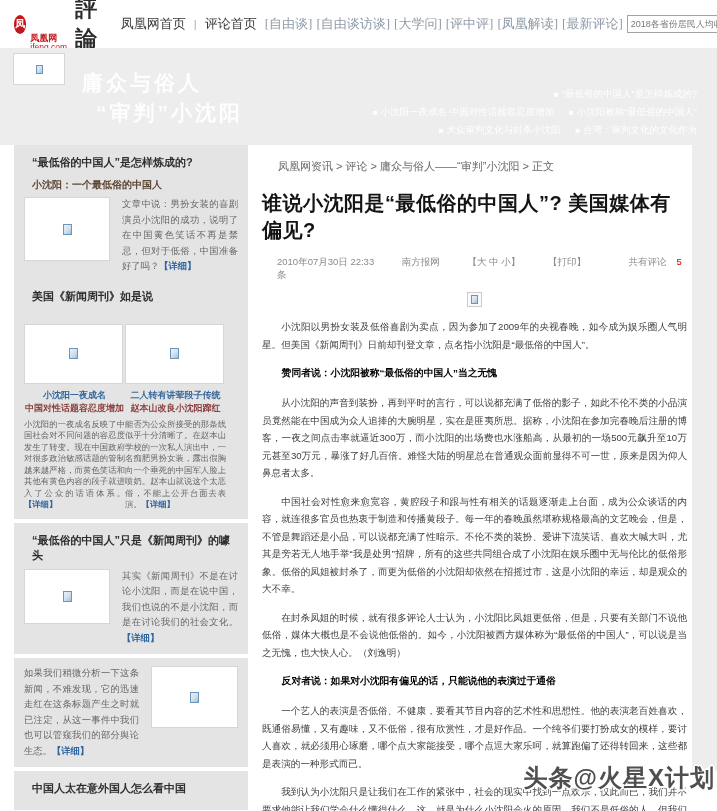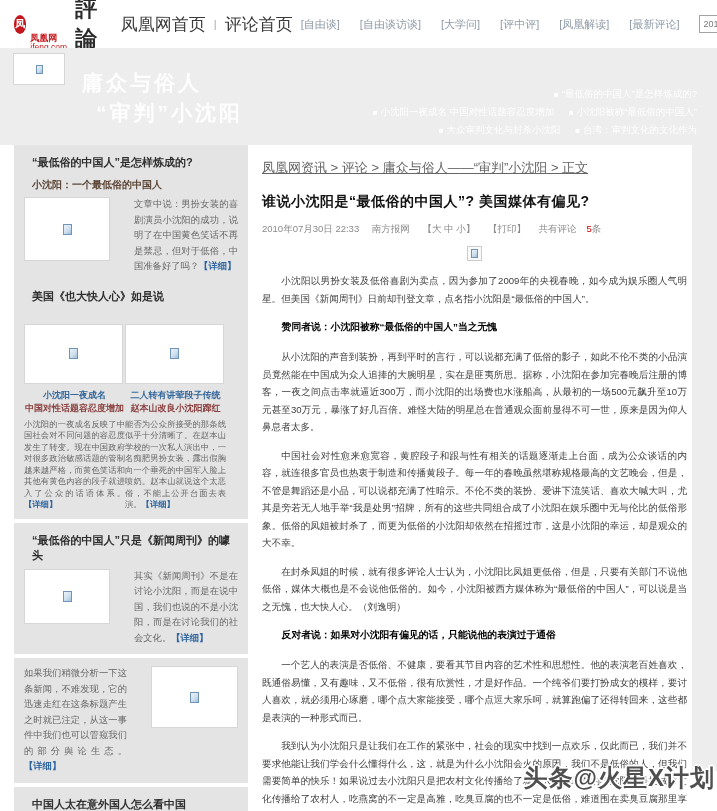--- a/index.html
+++ b/index.html
@@ -11,23 +11,23 @@
   
   .header { height:48px; display:flex; align-items:center; padding:0 14px; background:#fff; }
   .logo-wrap { display:flex; align-items:center; }
   .logo-circ { width:19px; height:19px; border-radius:50%; background:#c4171c; color:#fff;
     font-size:10px; display:flex; align-items:center; justify-content:center; font-weight:bold; }
   .logo-stack { margin-left:4px; line-height:9px; }
   .logo-brand { font-size:9px; font-weight:bold; color:#c4171c; display:block;margin-top:37px; }
   .logo-domain { font-size:8.5px; color:#c4171c; display:block; }
   .logo-section { font-size:22px; font-weight:bold; color:#2b2b2b; margin-left:8px; letter-spacing:1px; }
   .nav { margin-left:16px; display:flex; align-items:center; white-space:nowrap; }
-  .nav-main { font-size:17px; color:#3a3a3a; margin-right:8px; text-decoration:none; cursor:pointer; }
+  .nav-main { font-size:13px; color:#3a3a3a; margin-right:8px; text-decoration:none; cursor:pointer; }
   .nav-sep { color:#aaa; font-size:11px; margin-right:8px; }
-  .nav-sub { font-size:11px; color:#8e9aa6; margin-right:20px; text-decoration:none; cursor:pointer; }
+  .nav-sub { font-size:13px; color:#8e9aa6; margin-right:4px; text-decoration:none; cursor:pointer;font-family:Liberation Serif, serif; }
   .search { margin-left:auto; display:flex; align-items:center; }
   .search-input { width:98px; height:18px; border:1px solid #a3a3a3; font-size:9px; color:#777;
     padding:0 3px; overflow:hidden; font-family:inherit; }
   .scope { height:18px; border:1px solid #a3a3a3; background:#7dd3fc; display:flex; align-items:center;
     margin-left:5px; cursor:pointer; }
   .scope-label { font-size:10px; color:#333; padding:0 5px; }
   .scope-arrow { width:15px; height:16px; background:linear-gradient(#cfe0f7,#7fa7e4); color:#123d7d;
     font-size:7px; display:flex; align-items:center; justify-content:center; border-left:1px solid #a3a3a3; }
   .search-btn { height:20px; margin-left:8px; padding:0 16px; font-size:11px; font-weight:bold; color:#111;
     background:linear-gradient(#fcfcfc,#d8d8d8); border:1px solid #555; cursor:pointer; font-family:inherit; }
@@ -41,21 +41,21 @@
   .banner-links { position:absolute; right:20px; top:37px; text-align:right; font-size:9.5px;
     color:rgba(255,255,255,0.95); line-height:17px; }
   .banner-links .blink { margin-left:12px; cursor:pointer; }
   .bullet { font-size:8px; margin-right:3px; }
   
   .content { display:flex; align-items:flex-start; padding-left:14px; background:#fff; }
   .sidebar { width:234px; flex:none; }
   .panel { background:#e4e4e4; margin-bottom:4px; padding:8px 10px; }
   .side-title { font-size:11px; font-weight:bold; color:#2e2e2e; margin:2px 0 6px 8px; }
   .side-sub { font-size:10px; font-weight:bold; color:#5c4636; margin:8px 0 5px 8px; }
-  .side-row { display:flex; gap:24px; align-items:flex-start; }
+  .side-row { display:flex; gap:12px; align-items:flex-start; }
   .thumb { background:#fff; border:1px solid #d6d6d6; flex:none; display:flex;
     align-items:center; justify-content:center; cursor:pointer; }
   .t-s1 { width:86px; height:64px; }
   .t-s2 { width:99px; height:60px; margin-bottom:5px; }
   .t-s3 { width:86px; height:55px; }
   .t-right { width:87px; height:62px; }
   .side-text { font-size:9.3px; color:#666; line-height:15.5px; text-align:justify; flex:1; }
   .more { color:#2e64a0; font-weight:bold; cursor:pointer; white-space:nowrap; }
   .side-cols { display:flex; gap:0; margin-top:20px; }
   .col { width:101px; }
@@ -63,24 +63,24 @@
     line-height:13px; cursor:pointer; }
   .col-link2 { display:block; text-align:center; color:#8b4140; font-size:9px; font-weight:bold;
     line-height:13px; margin-bottom:4px; cursor:pointer; }
   .col-text { font-size:8.3px; color:#666; line-height:11.5px; text-align:justify; }
   
   .bi { display:inline-block; width:9px; height:11px; border:1px solid #6f94b8;
     background:linear-gradient(135deg,#eaf2f9 0%,#cfe0ee 55%,#9fc0da 100%); }
   .bi-sm { width:7px; height:9px; }
   
   .main { flex:1; min-width:0; padding:10px 30px 0 14px; }
-  .breadcrumb { font-size:13px; color:#666; margin:4px 0 16px;text-decoration:underline; }
-  .art-title { font-size:14px; font-weight:bold; color:#141414; margin:0 0 12px; letter-spacing:0.5px; }
+  .breadcrumb { font-size:11px; color:#666; margin:4px 16px 16px; }
+  .art-title { font-size:20px; font-weight:bold; color:#141414; margin:0 0 12px; letter-spacing:0.5px; }
   .meta { font-size:9.5px; color:#8a8a8a; }
-  .meta span { margin-right:10px; }
+  .meta span { margin-right:10px;margin-left:15px; }
   .meta .tool { cursor:pointer; }
   .cmt-num { color:#cc0000; margin:0 !important; }
   .art-img { width:15px; height:15px; margin:10px auto 0; border:1px solid #ccc; background:#fafafa;
     display:flex; align-items:center; justify-content:center; }
   .art p { font-size:9.6px; line-height:17.5px; color:#3d3d3d; text-indent:2em;
     text-align:justify; margin:11px 0; }
   .art h3 { font-size:9.8px; font-weight:bold; color:#000; text-indent:2em; margin:14px 0; }
   
   .gutter { position:absolute; right:0; top:145px; width:25px; height:626px; background:#ededed; }
   .watermark { position:absolute; right:2px; bottom:17px; font-size:24px; font-weight:bold;
@@ -152,21 +152,21 @@
       <div class="panel">
         <div class="side-title">“最低俗的中国人”是怎样炼成的?</div>
         <div class="side-sub">小沈阳：一个最低俗的中国人</div>
         <div class="side-row">
           <span class="thumb t-s1">
               <span class="bi"></span>
             </span>
           <span class="side-text"><span>文章中说：男扮女装的喜剧演员小沈阳的成功，说明了在中国黄色笑话不再是禁忌，但对于低俗，中国准备好了吗？</span><span class="more">【详细】</span></span>
         </div>
 
-        <div class="side-title" style="margin-top:14px;">美国《也大快人心》如是说</div>
+        <div class="side-title" style="margin-top:14px;">美国《新闻周刊》如是说</div>
         <div class="side-cols">
           <div class="col">
             <span class="thumb t-s2">
                 <span class="bi"></span>
               </span>
             <span class="col-link1">小沈阳一夜成名</span>
             <span class="col-link2">中国对性话题容忍度增加</span>
             <div class="col-text"><span>小沈阳的一夜成名反映了中国社会对不同问题的容忍度发生了转变。现在中国政府对很多政治敏感话题的管制越来越严格，而黄色笑话和其他有黄色内容的段子就进入了公众的话语体系。</span><span class="more">【详细】</span></div>
           </div>
           <div class="col">

